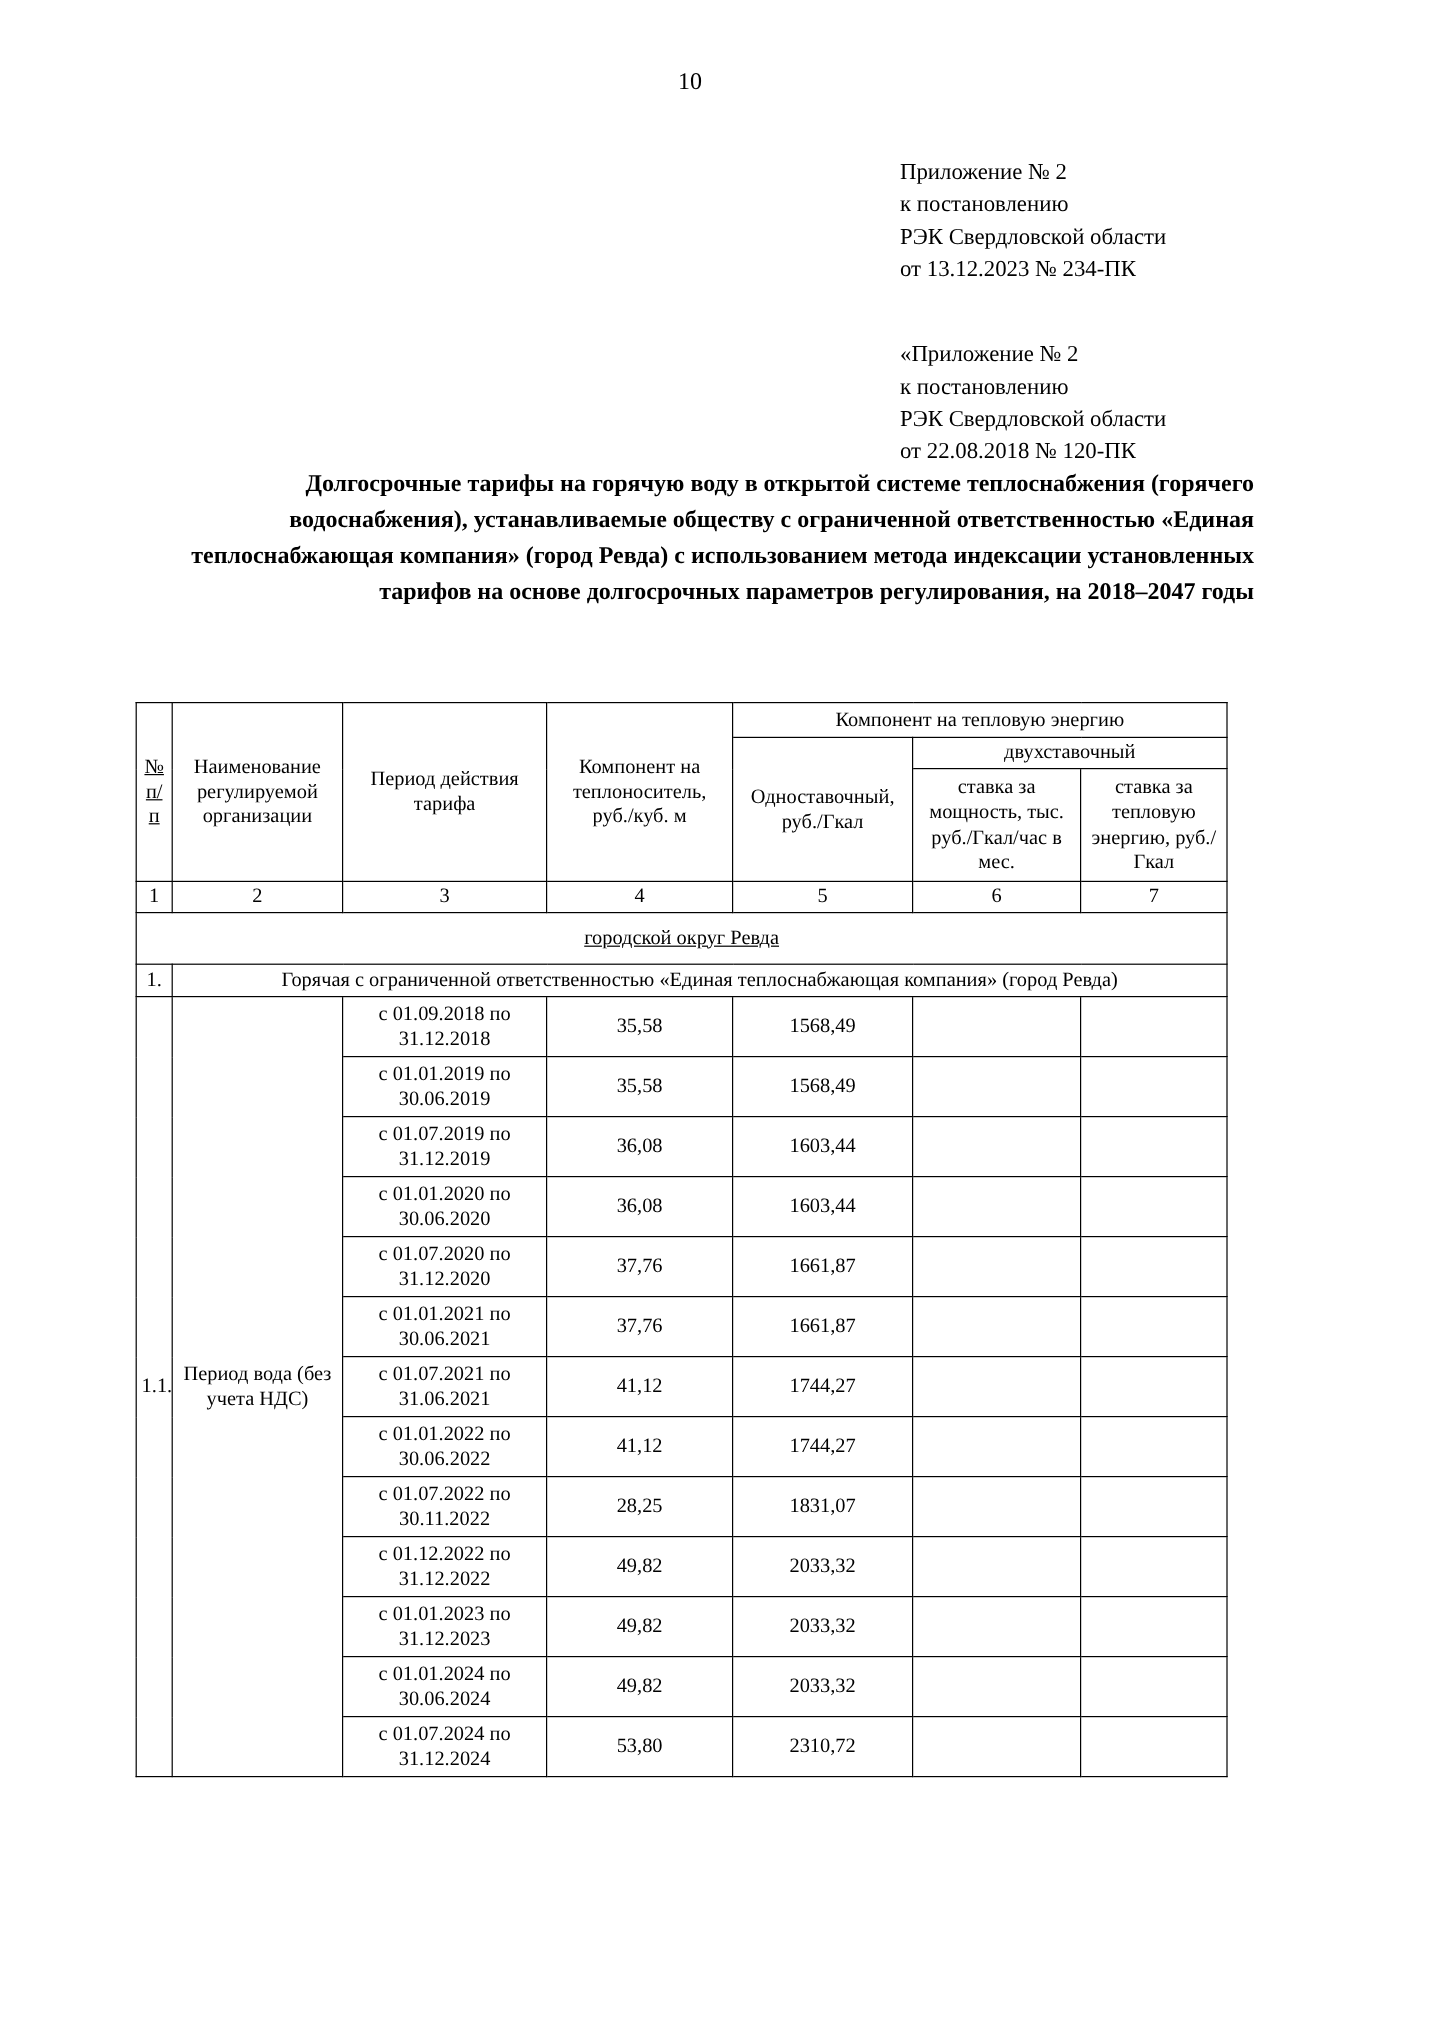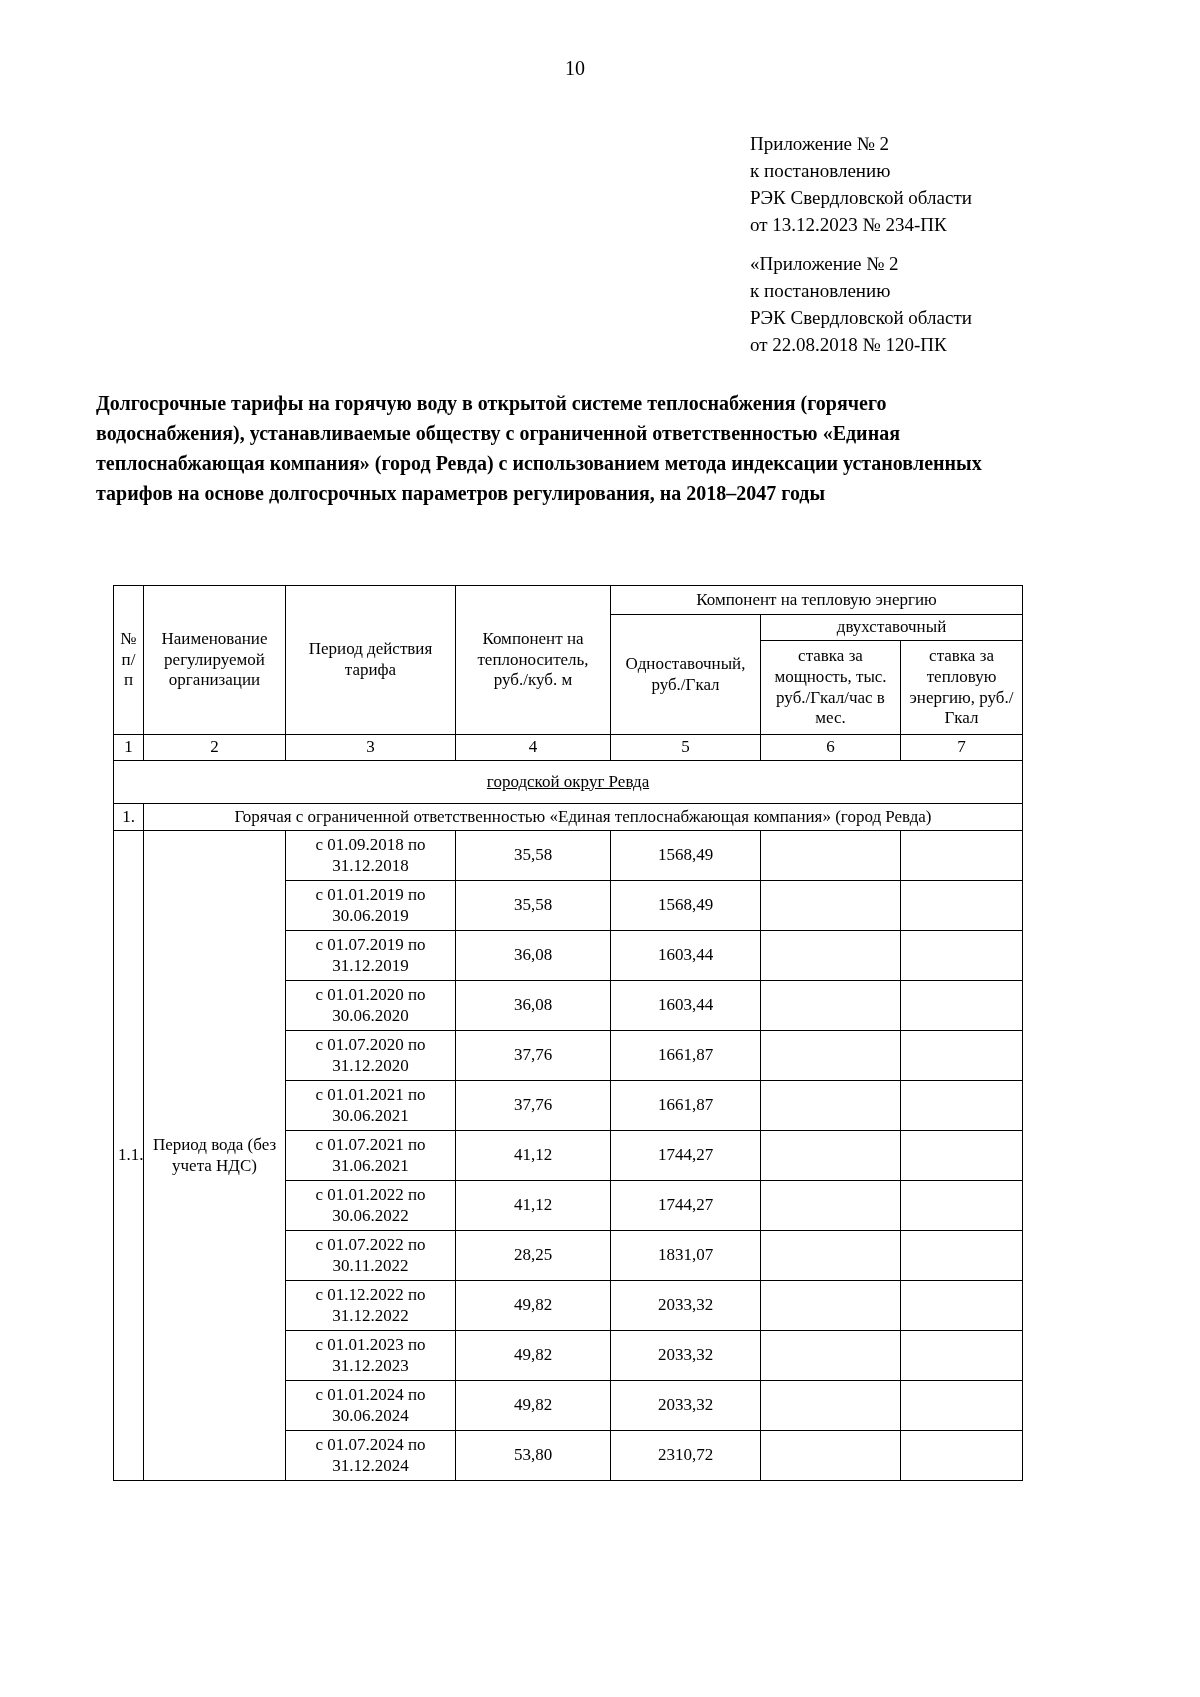--- a/index.html
+++ b/index.html
@@ -24,28 +24,28 @@
     font-size: 20px;
   }
   .annex {
     position: absolute;
     left: 750px;
     top: 130px;
     font-size: 19px;
     line-height: 27px;
   }
   .annex-block { white-space: nowrap; }
-  .annex-block.second { margin-top: 12px; }
+  .annex-block.second { margin-top: 44px; }
   .doc-title {
     position: absolute;
-    left: 96px;
+    left: 110px;
     top: 388px;
     width: 935px;
     margin: 0;
-    text-align: left;
+    text-align: right;
     font-size: 20px;
     font-weight: bold;
     line-height: 30px;
   }
   table.tariff {
     position: absolute;
     left: 113px;
     top: 585px;
     width: 909px;
     border-collapse: collapse;
@@ -54,21 +54,21 @@
   table.tariff td {
     border: 1px solid #000;
     padding: 1px 4px;
     font-size: 17px;
     line-height: 1.22;
     text-align: center;
     vertical-align: middle;
     font-weight: normal;
     overflow: hidden;
   }
-  td.hdr-num { padding: 1px 0; }
+  td.hdr-num { padding: 1px 0; text-decoration: underline; }
   tr.hr1 { height: 29px; }
   tr.hr2 { height: 26px; }
   tr.hr3 { height: 94px; }
   tr.hr4 { height: 26px; }
   tr.section-row { height: 43px; }
   td.section-cell { text-align: left; font-weight: bold; padding-left: 2px; }
   td.section-cell span { text-decoration: underline; }
   tr.org-row { height: 27px; }
   td.org-cell { text-align: left; padding-left: 6px; }
   tr.data-row { height: 50px; }

